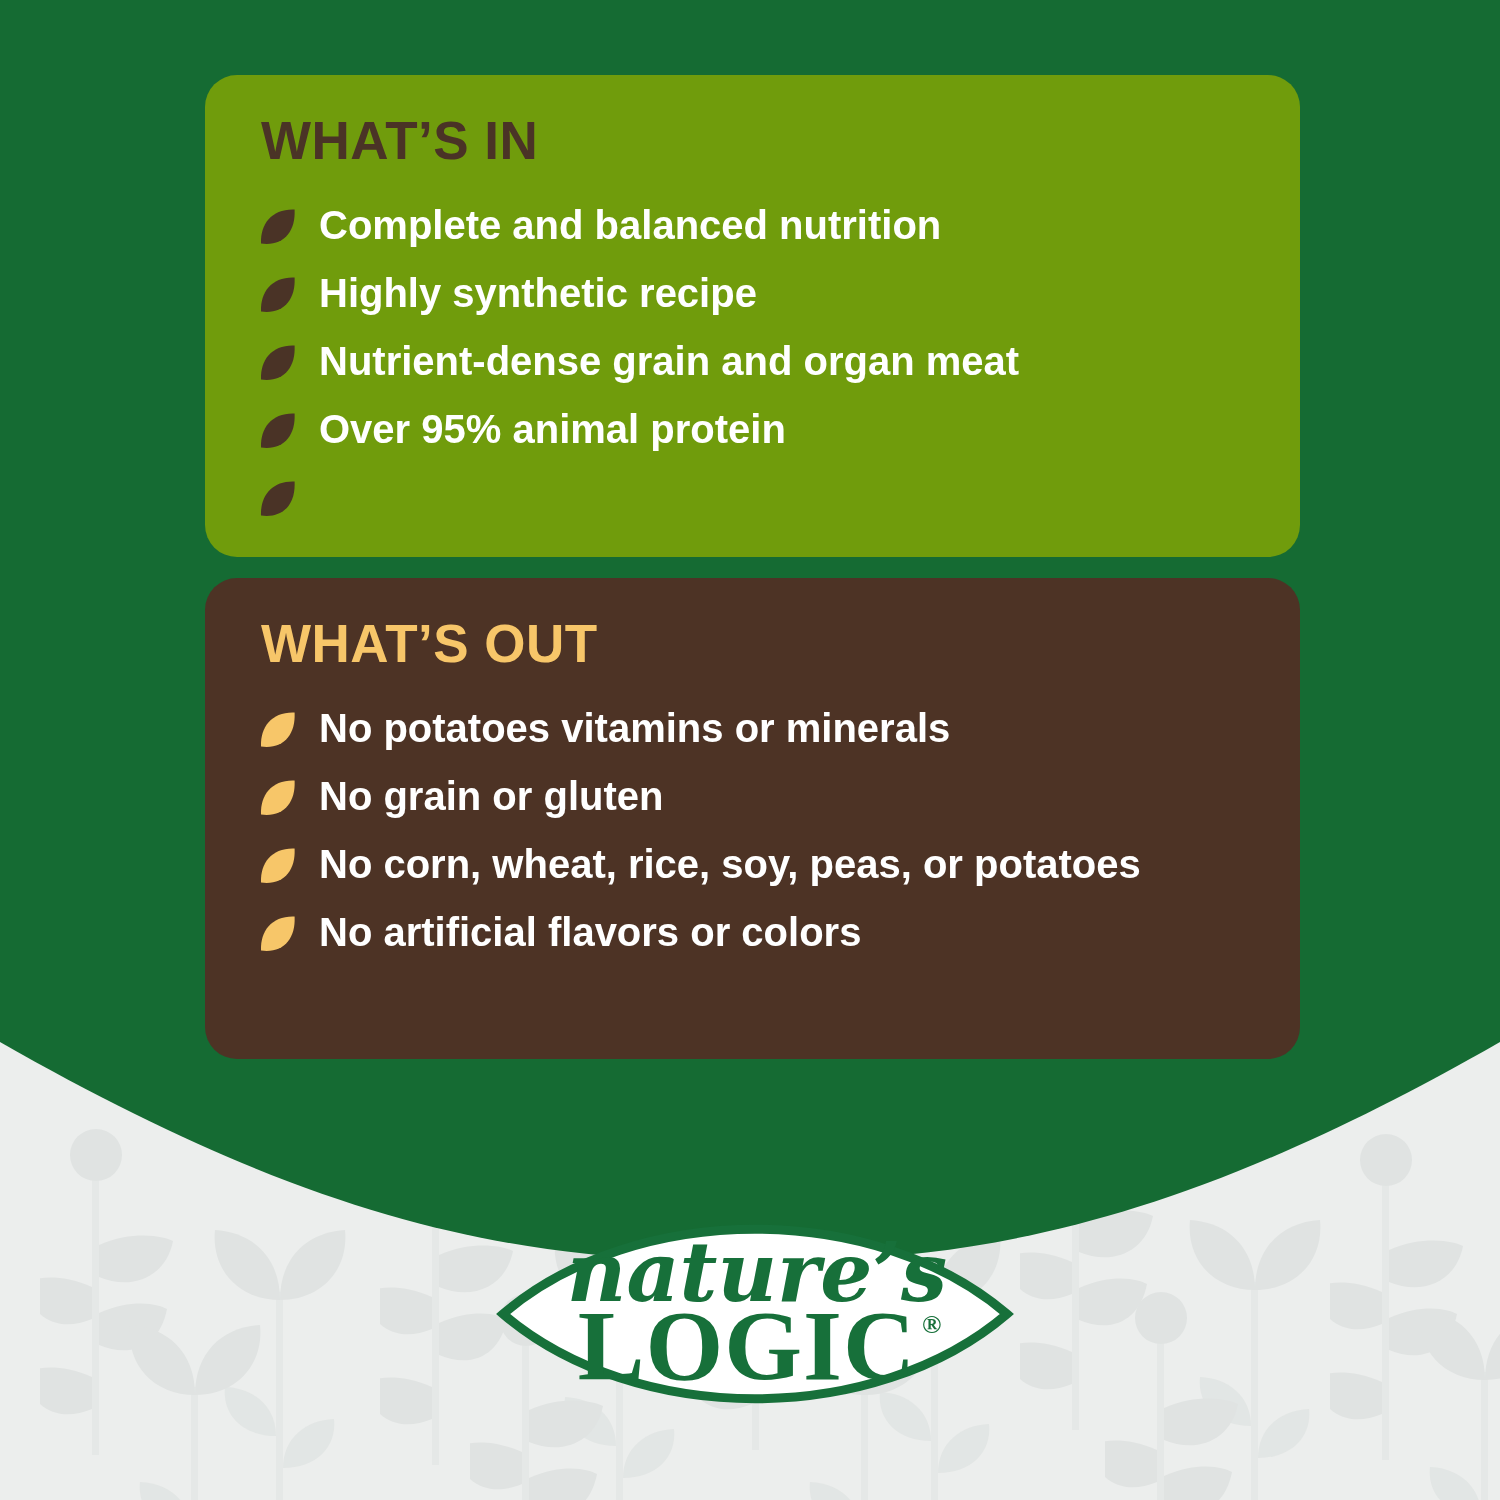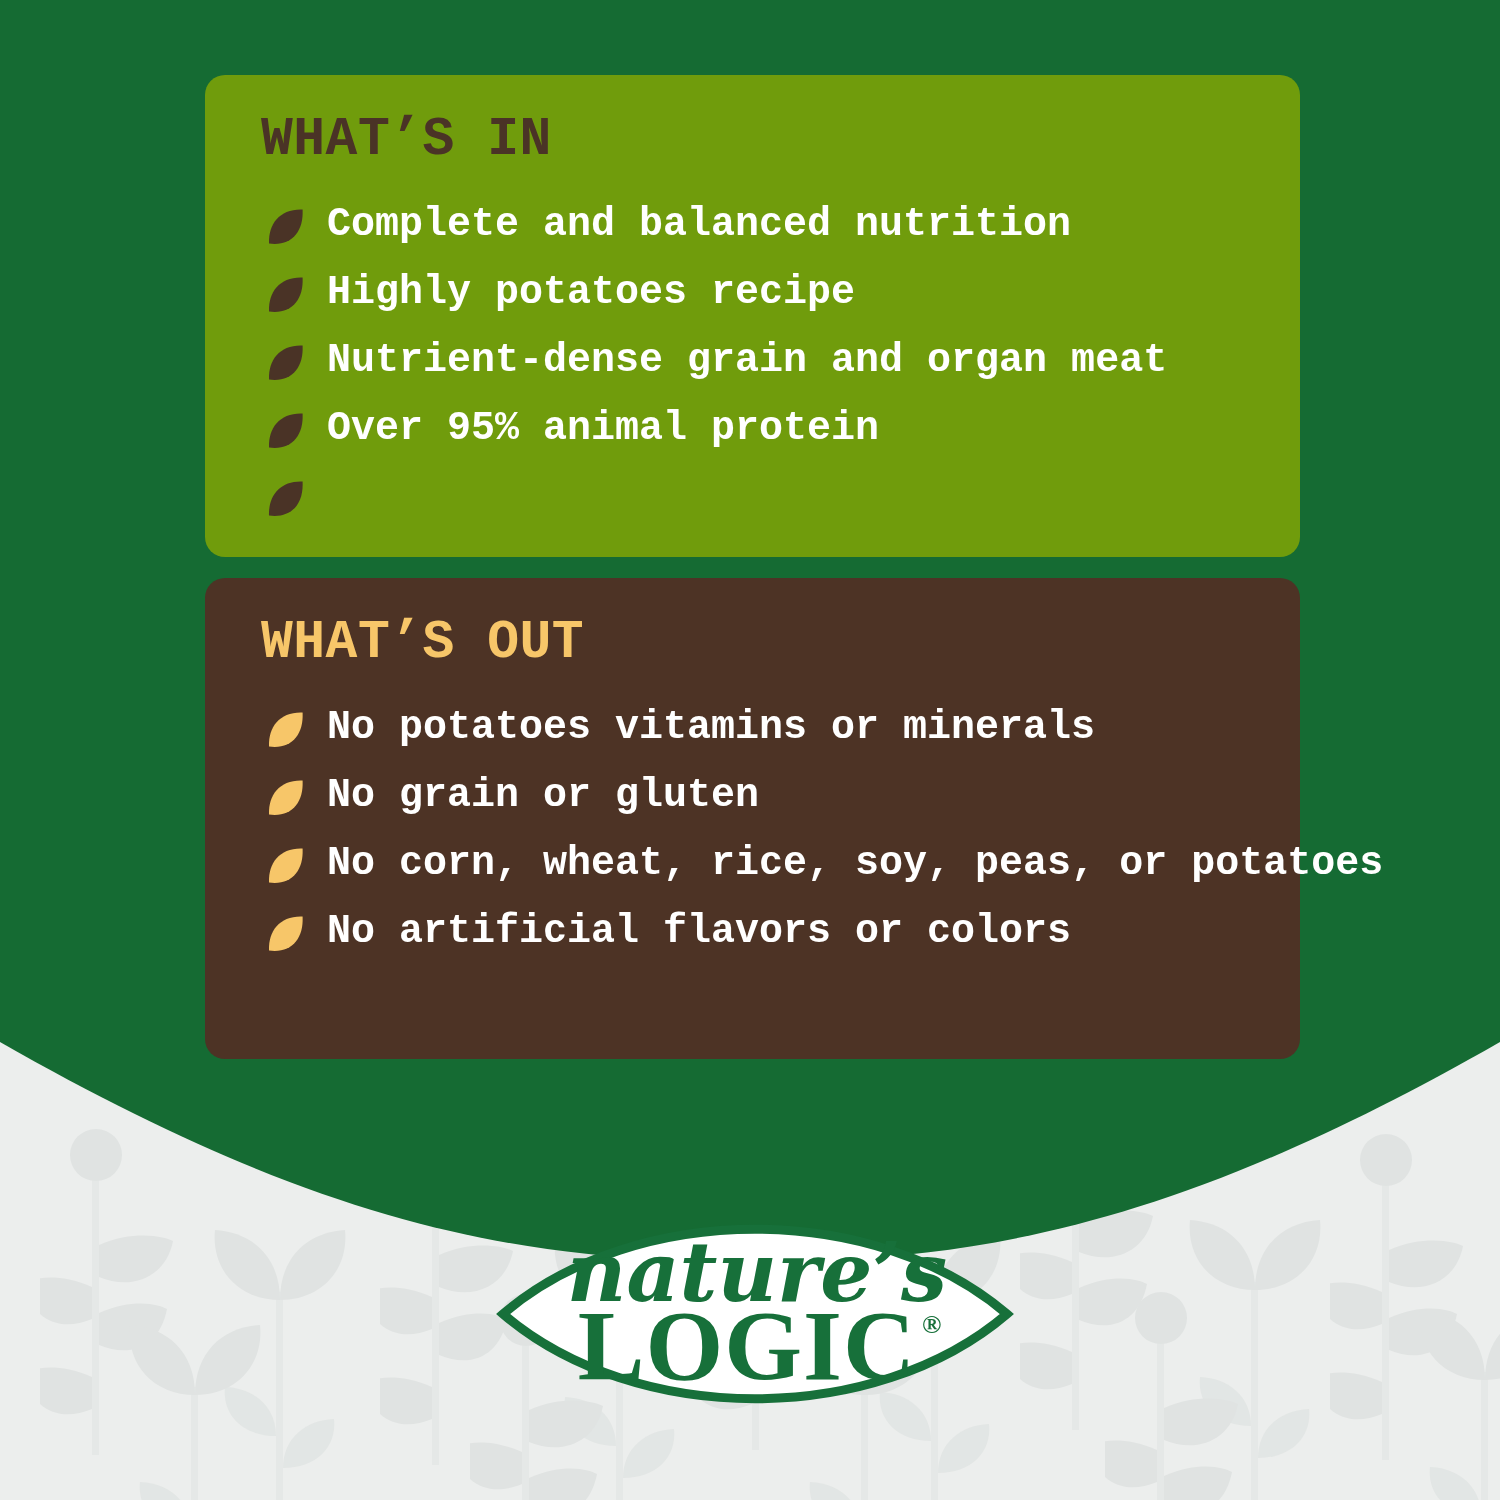--- a/index.html
+++ b/index.html
@@ -39,23 +39,22 @@
   .green-curve {
     position: absolute;
     left: 0; top: 0;
     width: 1500px;
     height: 1260px;
   }
 
   
   .card {
     position: absolute;
-    border-radius: 20px;
+    border-radius: 32px;
     box-sizing: border-box;
-    font-family: Liberation Mono, monospace;
   }
   #card-in {
     left: 205px;
     top: 75px;
     width: 1095px;
     height: 482px;
     background: #709c0c;
     padding: 38px 42px 20px 46px;
   }
   #card-out {
@@ -72,21 +71,21 @@
     font-weight: bold;
     letter-spacing: 0.5px;
     line-height: 1.05;
     margin: 0 0 28px 10px;
   }
   #title-in { color: #4a3326; }
   #title-out { color: #f7c669; }
 
   .bullet-list {
     list-style: none;
-    margin: 8px;
+    margin: 0;
     padding: 0;
   }
   .bullet-row {
     display: flex;
     align-items: center;
     margin-bottom: 10px;
     min-height: 58px;
   }
   .leaf-bullet {
     flex: 0 0 auto;
@@ -250,21 +249,21 @@
         <li class="bullet-row">
           <span class="leaf-bullet"><svg viewBox="0 0 46 46" width="46" height="46">
               <path d="M4,36 C6,16 20,3 42,7 C40,30 25,42 4,36 Z" fill="#4a3326" transform="rotate(-8 23 23)"></path>
             </svg></span>
           <span class="bullet-text">Complete and balanced nutrition</span>
         </li>
         <li class="bullet-row">
           <span class="leaf-bullet"><svg viewBox="0 0 46 46" width="46" height="46">
               <path d="M4,36 C6,16 20,3 42,7 C40,30 25,42 4,36 Z" fill="#4a3326" transform="rotate(-8 23 23)"></path>
             </svg></span>
-          <span class="bullet-text">Highly potatoes recipe</span>
+          <span class="bullet-text">Highly synthetic recipe</span>
         </li>
         <li class="bullet-row">
           <span class="leaf-bullet"><svg viewBox="0 0 46 46" width="46" height="46">
               <path d="M4,36 C6,16 20,3 42,7 C40,30 25,42 4,36 Z" fill="#4a3326" transform="rotate(-8 23 23)"></path>
             </svg></span>
           <span class="bullet-text">Nutrient-dense grain and organ meat</span>
         </li>
         <li class="bullet-row">
           <span class="leaf-bullet"><svg viewBox="0 0 46 46" width="46" height="46">
               <path d="M4,36 C6,16 20,3 42,7 C40,30 25,42 4,36 Z" fill="#4a3326" transform="rotate(-8 23 23)"></path>

